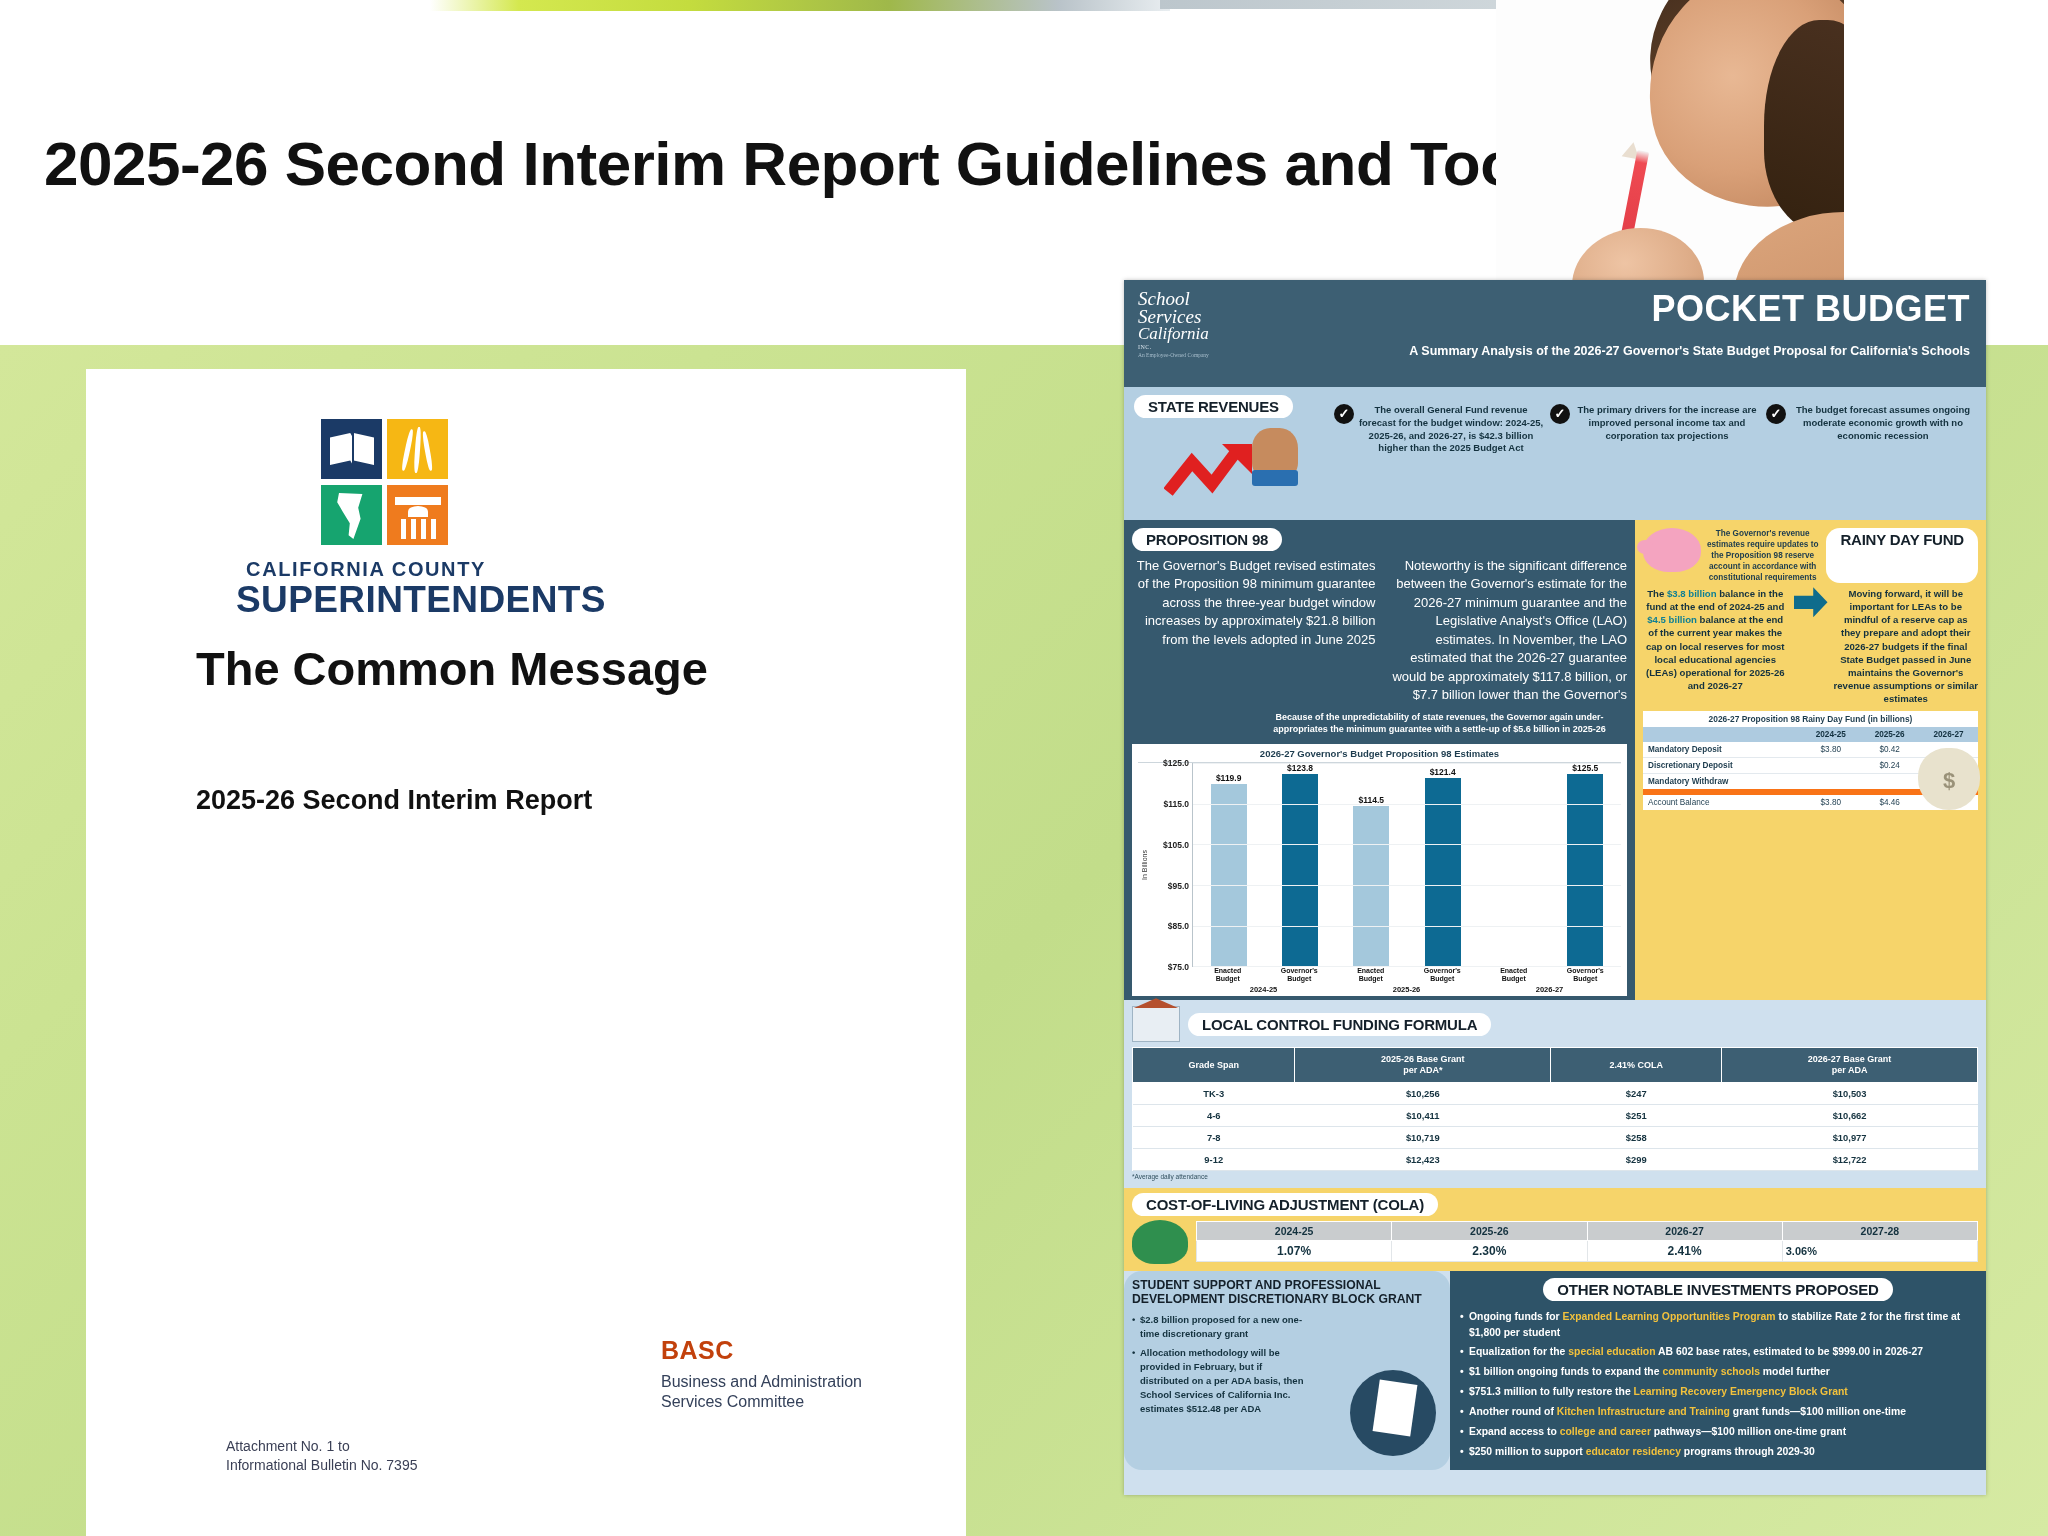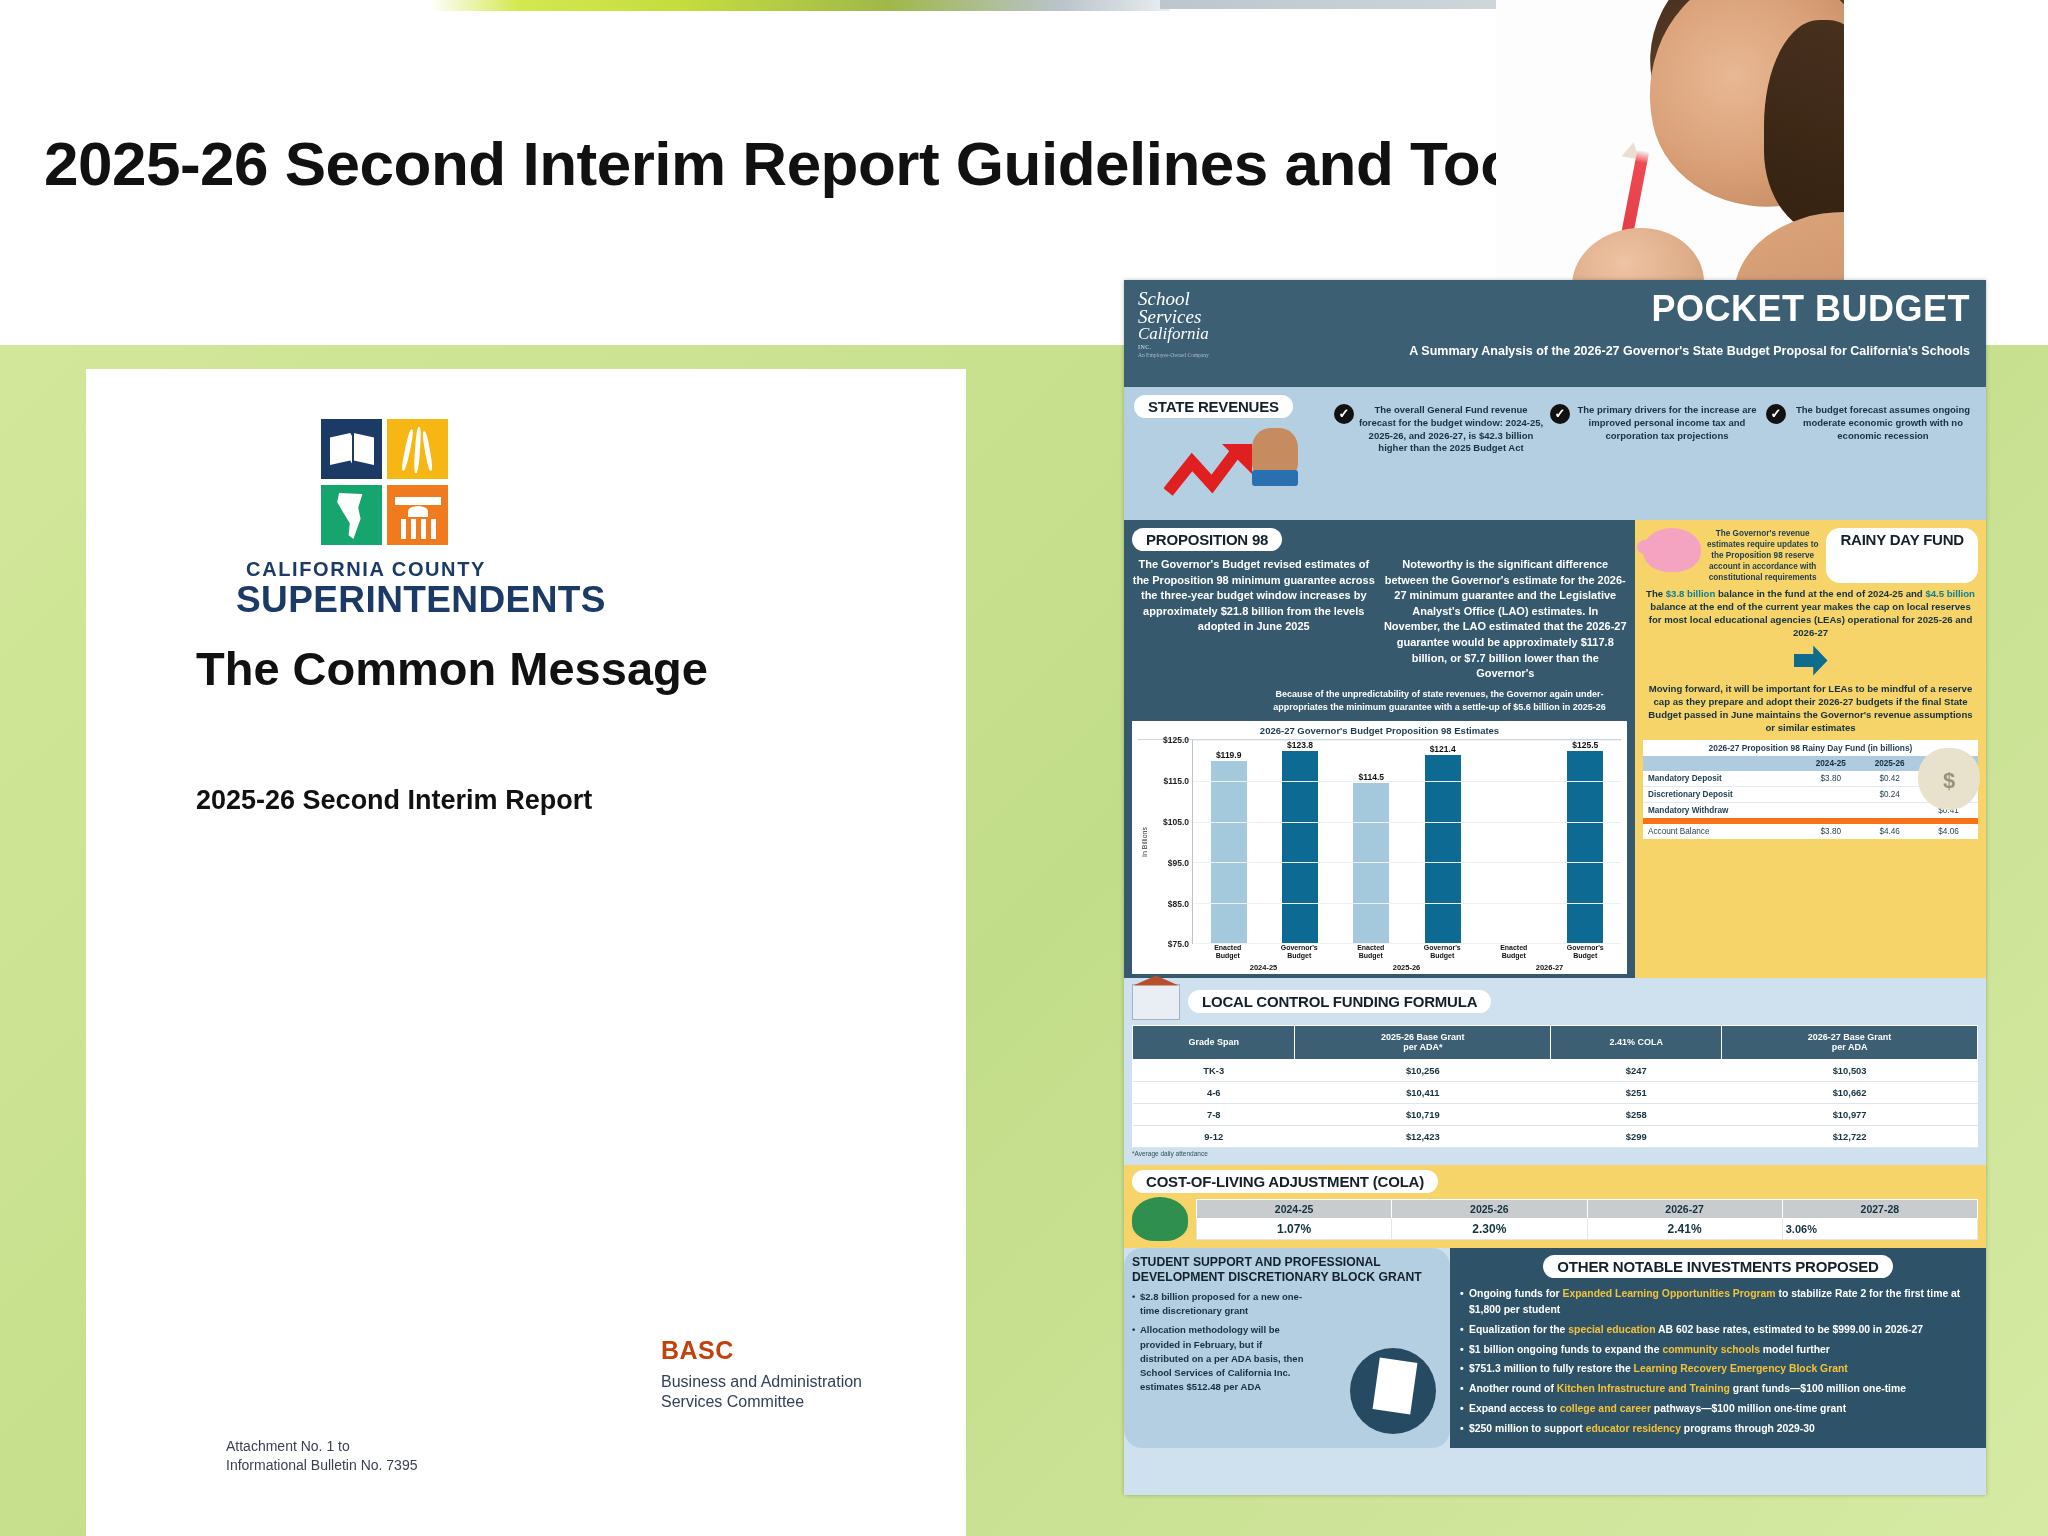--- a/index.html
+++ b/index.html
@@ -182,21 +182,21 @@
   .check-badge{
     flex:0 0 auto;width:20px;height:20px;border-radius:50%;
     background:#111111;color:#ffffff;font-size:13px;line-height:20px;
     text-align:center;font-weight:bold;
   }
   .check-text{font-size:9.5px;line-height:1.35;text-align:center;color:#14323f;font-weight:bold;}
   
   #sec-mid{display:flex;}
   #prop98{width:495px;background:#36596e;color:#ffffff;padding:8px 8px 4px 8px;}
   .p98-cols{display:flex;gap:8px;margin-top:6px;}
-  .p98-col{flex:1;font-size:11px;line-height:1.42;text-align:center;font-weight:bold;}
+  .p98-col{flex:1;font-size:13px;line-height:1.42;text-align:right;font-weight:normal;}
   .p98-note{font-size:9px;line-height:1.42;text-align:center;font-weight:bold;margin-top:6px;padding-left:120px;}
   
   .chart-box{
     background:#ffffff;margin-top:8px;padding:4px 6px 2px 6px;
   }
   .chart-title{
     text-align:center;font-size:9.5px;font-weight:bold;color:#1d3c4e;
     border-bottom:1px solid #cdd6dc;padding-bottom:3px;
   }
   .chart-area{position:relative;height:204px;display:flex;}
@@ -226,21 +226,21 @@
   .piggy{
     position:absolute;left:8px;top:8px;width:58px;height:44px;
     background:#f4a4c0;border-radius:50% 50% 45% 45%;
   }
   .piggy:after{
     content:"";position:absolute;left:-6px;top:12px;width:16px;height:14px;
     background:#f4a4c0;border-radius:50%;
   }
   .rainy-top{display:flex;gap:6px;}
   .rainy-note{flex:1;font-size:8.2px;line-height:1.35;text-align:center;font-weight:bold;color:#1d3c4e;padding-left:62px;}
-  .rainy-cols{display:flex;gap:6px;margin-top:4px;align-items:center;flex-direction:column;}
+  .rainy-cols{display:flex;gap:6px;margin-top:4px;align-items:flex-start;}
   .rainy-col{flex:1;font-size:9.6px;line-height:1.36;text-align:center;font-weight:bold;color:#14323f;}
   .hl-teal{color:#0e7f94;}
   .arrow-right{
     flex:0 0 auto;width:34px;height:30px;background:#0f6c8c;
     clip-path:polygon(0 28%,58% 28%,58% 0,100% 50%,58% 100%,58% 72%,0 72%);
   }
   .rdf-table{width:100%;border-collapse:collapse;margin-top:6px;background:#ffffff;font-size:8.2px;}
   .rdf-table caption{
     caption-side:top;background:#ffffff;font-size:8.4px;font-weight:bold;
     padding:3px;color:#1d3c4e;

